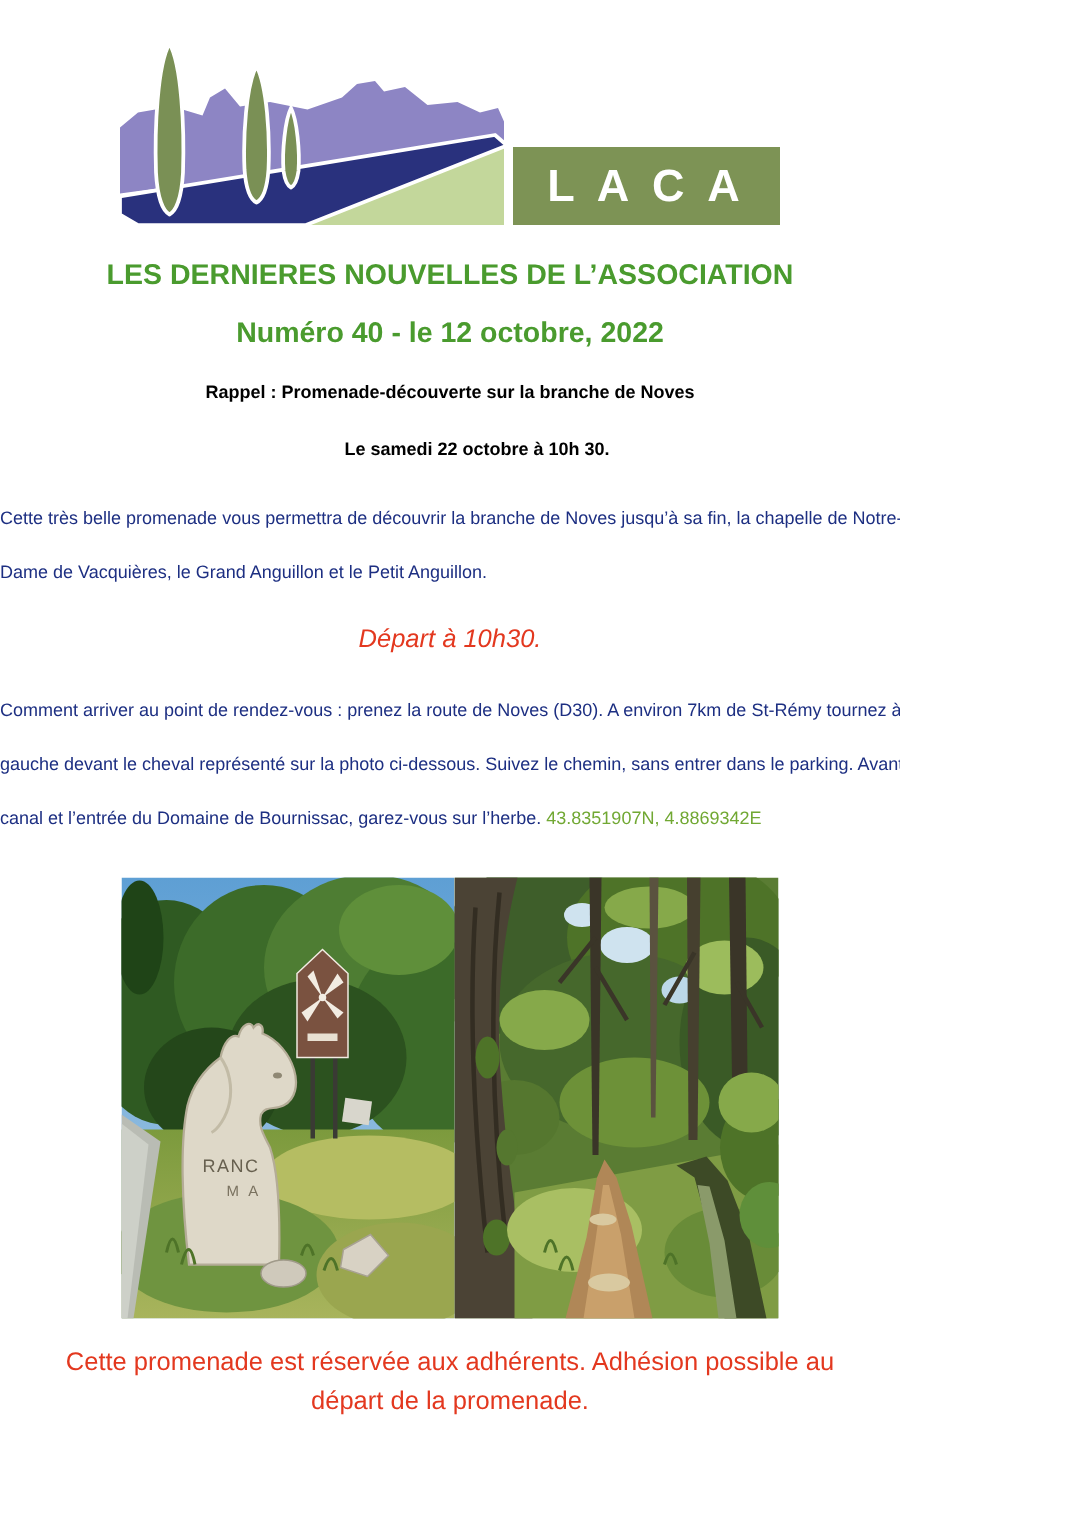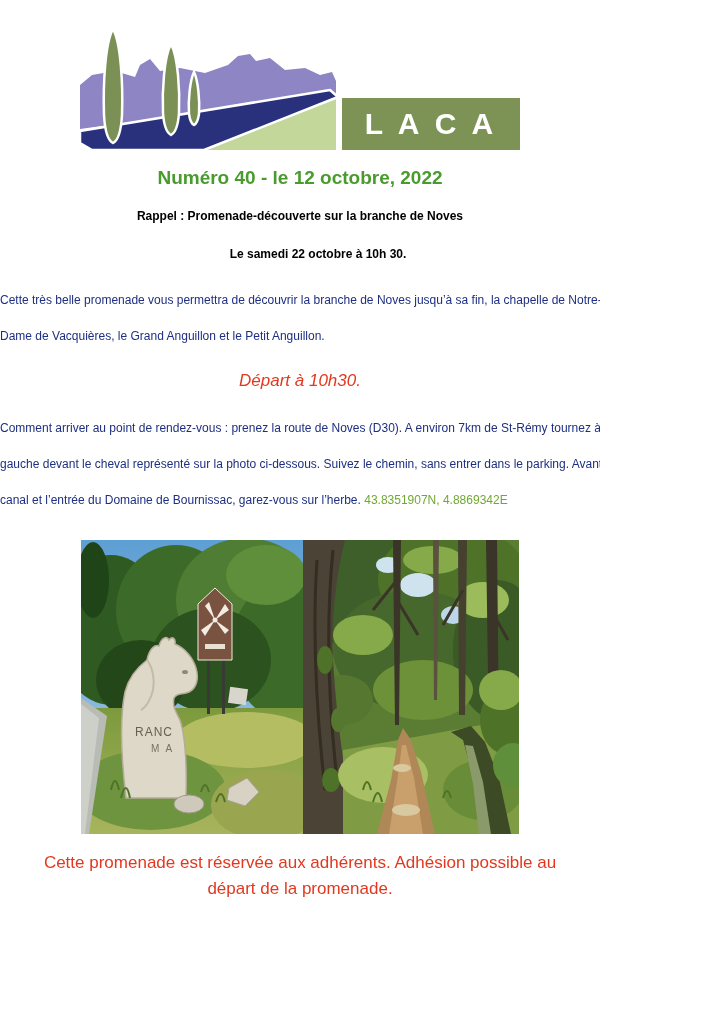--- a/index.html
+++ b/index.html
@@ -70,20 +70,21 @@
 
       <path d="M33,4 C41,18 43,60 42,90 C41,108 37,116 33,118 C29,116 25,108 24,90 C23,60 25,18 33,4 Z" fill="#7a9055" stroke="#ffffff" stroke-width="2.5"></path>
       <path d="M91,19 C98,32 100,66 99,88 C98,102 95,108 91,110 C87,108 84,102 83,88 C82,66 84,32 91,19 Z" fill="#7a9055" stroke="#ffffff" stroke-width="2.5"></path>
       <path d="M114,47 C118,55 120,76 119,89 C118,96 116,99 114,100 C112,99 110,96 109,89 C108,76 110,55 114,47 Z" fill="#7a9055" stroke="#ffffff" stroke-width="2.5"></path>
 
       <rect x="262" y="73" width="178" height="52" fill="#7d9355"></rect>
       <text x="351" y="109" text-anchor="middle" font-size="30" font-weight="bold" fill="#ffffff" letter-spacing="4">L A C A</text>
     </svg>
   </div>
 
+  <div class="headline green-head t1">LES DERNIERES NOUVELLES DE L’ASSOCIATION</div>
   <div class="headline green-head t2">Numéro 40 - le 12 octobre, 2022</div>
   <div class="headline red-head t3">Rappel : Promenade-découverte sur la branche de Noves</div>
   <div class="headline red-head t4">Le samedi 22 octobre à 10h 30.</div>
 
   <p class="body-p">Cette très belle promenade vous permettra de découvrir la branche de Noves jusqu’à sa fin, la chapelle de Notre-Dame de Vacquières, le Grand Anguillon et le Petit Anguillon.</p>
   <div class="depart">Départ à 10h30.</div>
   <p class="body-p"><span>Comment arriver au point de rendez-vous : prenez la route de Noves  (D30). A environ 7km de St-Rémy tournez à gauche devant le cheval représenté sur la photo ci-dessous. Suivez le chemin, sans entrer dans le parking. Avant le canal et l’entrée du Domaine de Bournissac, garez-vous sur l’herbe. </span><span class="coords">43.8351907N, 4.8869342E</span></p>
 
   <div class="photos-row">
 

